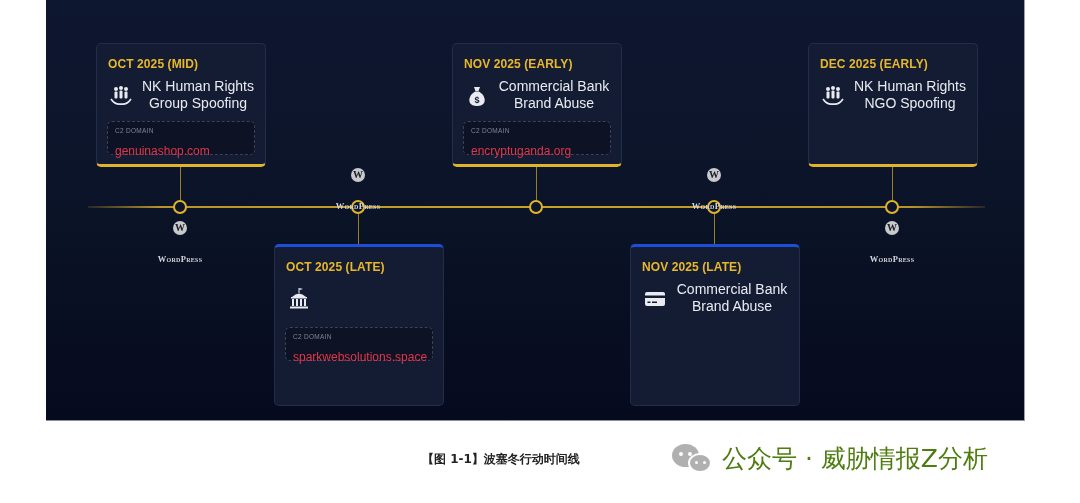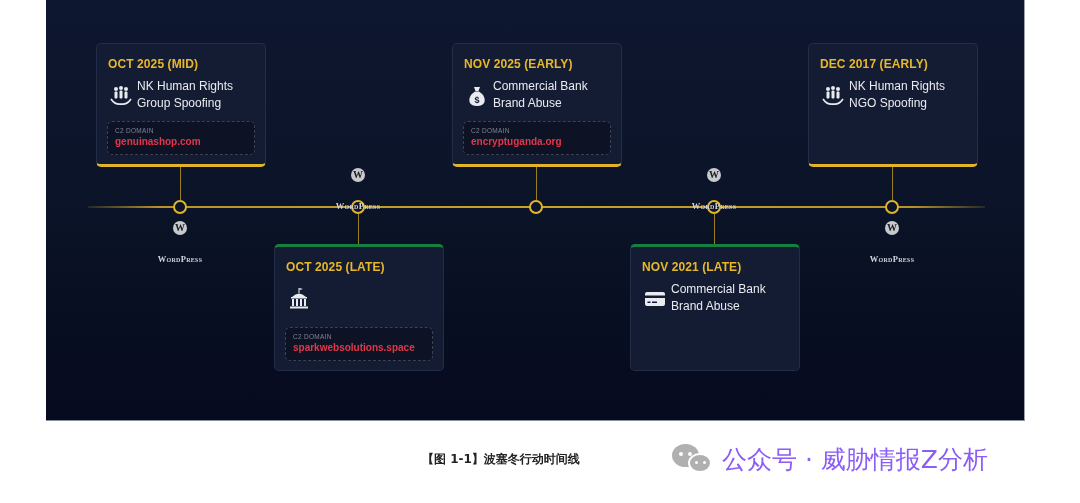--- a/index.html
+++ b/index.html
@@ -20,60 +20,60 @@
     border: 2px solid #e0b52a; background: #0b1428;
   }
   .stem { position: absolute; width: 1px; background: #9c7e22; }
   .card {
     position: absolute; width: 170px; height: 124px;
     background: #141c33;
     border: 1px solid #242d47;
     border-radius: 5px;
   }
   .card.top { border-bottom: 3px solid #e0b52a; }
-  .card.bottom { border-top: 3px solid #15803d; height: 127px; }
+  .card.bottom { border-top: 3px solid #1d4ed8; height: 162px; }
   .card .date {
     position: absolute; left: 11px; top: 13px;
     color: #e8b82a; font-weight: bold; font-size: 12px; letter-spacing: 0.1px;
   }
   .card .icon {
     position: absolute; left: 12px; top: 40px; width: 24px; height: 24px;
     display: flex; align-items: center; justify-content: center;
   }
   .card .desc {
     position: absolute; left: 40px; right: 6px; top: 34px;
-    color: #e9ebf0; font-size: 12px; line-height: 17px; 
+    color: #e9ebf0; font-size: 14px; line-height: 17px; text-align: center;
   }
   .card .c2 {
     position: absolute; left: 10px; right: 10px; top: 77px; height: 34px;
     border: 1px dashed #3b4258; border-radius: 5px; background: #0d1325;
     padding: 5px 7px;
   }
   .card.bottom .c2 { top: 80px; }
   .c2 .c2-label { color: #7d8496; font-size: 6.5px; letter-spacing: 0.3px; }
-  .c2 .c2-value { color: #e2364a; font-size: 10px; margin-top: 2px; font-weight: bold; }
+  .c2 .c2-value { color: #e2364a; font-size: 12px; margin-top: 10px; }
   .wp {
     position: absolute; width: 70px; text-align: center;
   }
   .wp .wp-logo {
     width: 14px; height: 14px; border-radius: 50%; margin: 0 auto;
     background: #c8c9cc; color: #1a1d26; font-family: "Liberation Serif", serif;
     font-weight: bold; font-size: 10px; line-height: 14px; text-align: center;
   }
   .wp .wp-text {
     color: #d6d7da; font-family: "Liberation Serif", serif; font-size: 8.5px;
     letter-spacing: 0.3px; margin-top: 19px; font-variant: small-caps; font-weight: bold;
   }
   .caption {
     position: absolute; left: 422px; top: 451px;
     color: #222; font-size: 12px; font-weight: bold; font-family: "DejaVu Sans", sans-serif;
   }
   .watermark {
-    position: absolute; left: 672px; top: 442px; display: flex; align-items: center;
-    color: #8b5cf6; font-size: 25px; font-family: "DejaVu Sans", sans-serif;
+    position: absolute; left: 672px; top: 442px; display: flex; 
+    color: #4d7c0f; font-size: 25px; font-family: "DejaVu Sans", sans-serif;
   }
   .wechat-icon { width: 42px; height: 34px; position: relative; margin-right: 8px; }
   .wechat-icon .b1 { position: absolute; left: 0; top: 2px; width: 27px; height: 23px; border-radius: 50%; background: #b0b0b0; }
   .wechat-icon .b2 { position: absolute; left: 16px; top: 11px; width: 24px; height: 20px; border-radius: 50%; background: #b0b0b0; border: 2px solid #fff; }
   .wechat-icon .e { position: absolute; width: 4px; height: 4px; border-radius: 50%; background: #fff; }
 </style>
 </head>
 <body>
 
 <div class="panel"></div>
@@ -170,37 +170,37 @@
     <div>Commercial Bank</div>
     <div>Brand Abuse</div>
   </div>
   <div class="c2">
     <div class="c2-label">C2 DOMAIN</div>
     <div class="c2-value">encryptuganda.org</div>
   </div>
 </div>
 
 <div class="card bottom" style="left:630px; top:244px;">
-  <div class="date">NOV 2021 (LATE)</div>
+  <div class="date">NOV 2025 (LATE)</div>
   <div class="icon">
     <svg width="24" height="24" viewBox="0 0 24 24">
         <rect x="2" y="5" width="20" height="14" rx="2" fill="#e9ebf0"></rect>
         <rect x="2" y="8.5" width="20" height="2.5" fill="#141c33"></rect>
         <rect x="4.5" y="14.5" width="3" height="1.5" fill="#141c33"></rect>
         <rect x="9" y="14.5" width="5" height="1.5" fill="#141c33"></rect>
       </svg>
   </div>
   <div class="desc">
     <div>Commercial Bank</div>
     <div>Brand Abuse</div>
   </div>
 </div>
 
 <div class="card top" style="left:808px; top:43px;">
-  <div class="date">DEC 2017 (EARLY)</div>
+  <div class="date">DEC 2025 (EARLY)</div>
   <div class="icon">
     <svg width="24" height="24" viewBox="0 0 24 24">
         <g fill="#e9ebf0">
           <circle cx="7" cy="5" r="2"></circle>
           <circle cx="12" cy="4" r="2"></circle>
           <circle cx="17" cy="5" r="2"></circle>
           <rect x="5.5" y="7.5" width="3" height="7" rx="1"></rect>
           <rect x="10.5" y="6.5" width="3" height="8" rx="1"></rect>
           <rect x="15.5" y="7.5" width="3" height="7" rx="1"></rect>
         </g>

